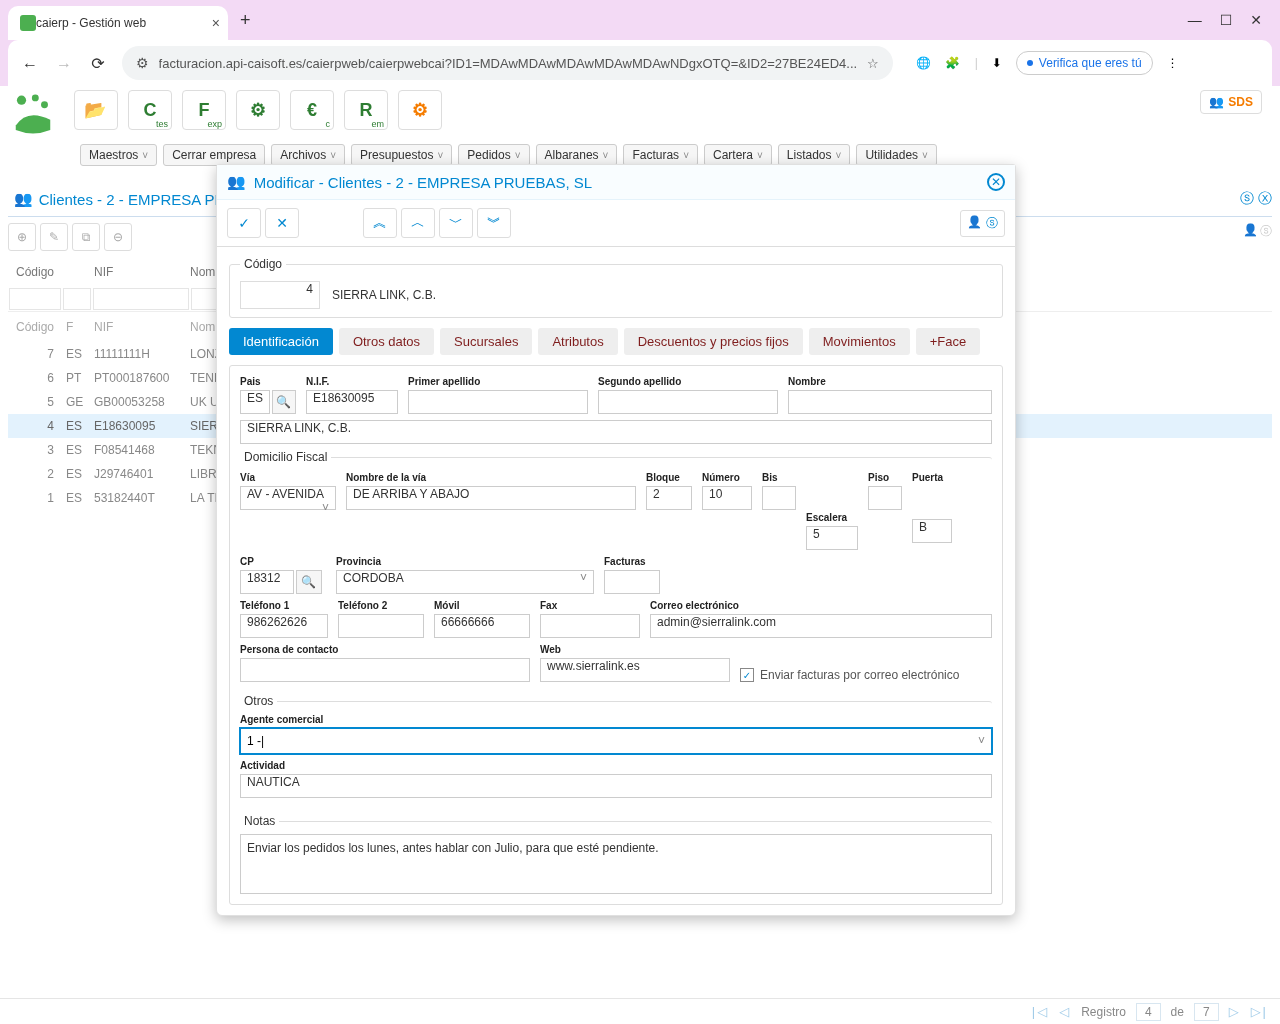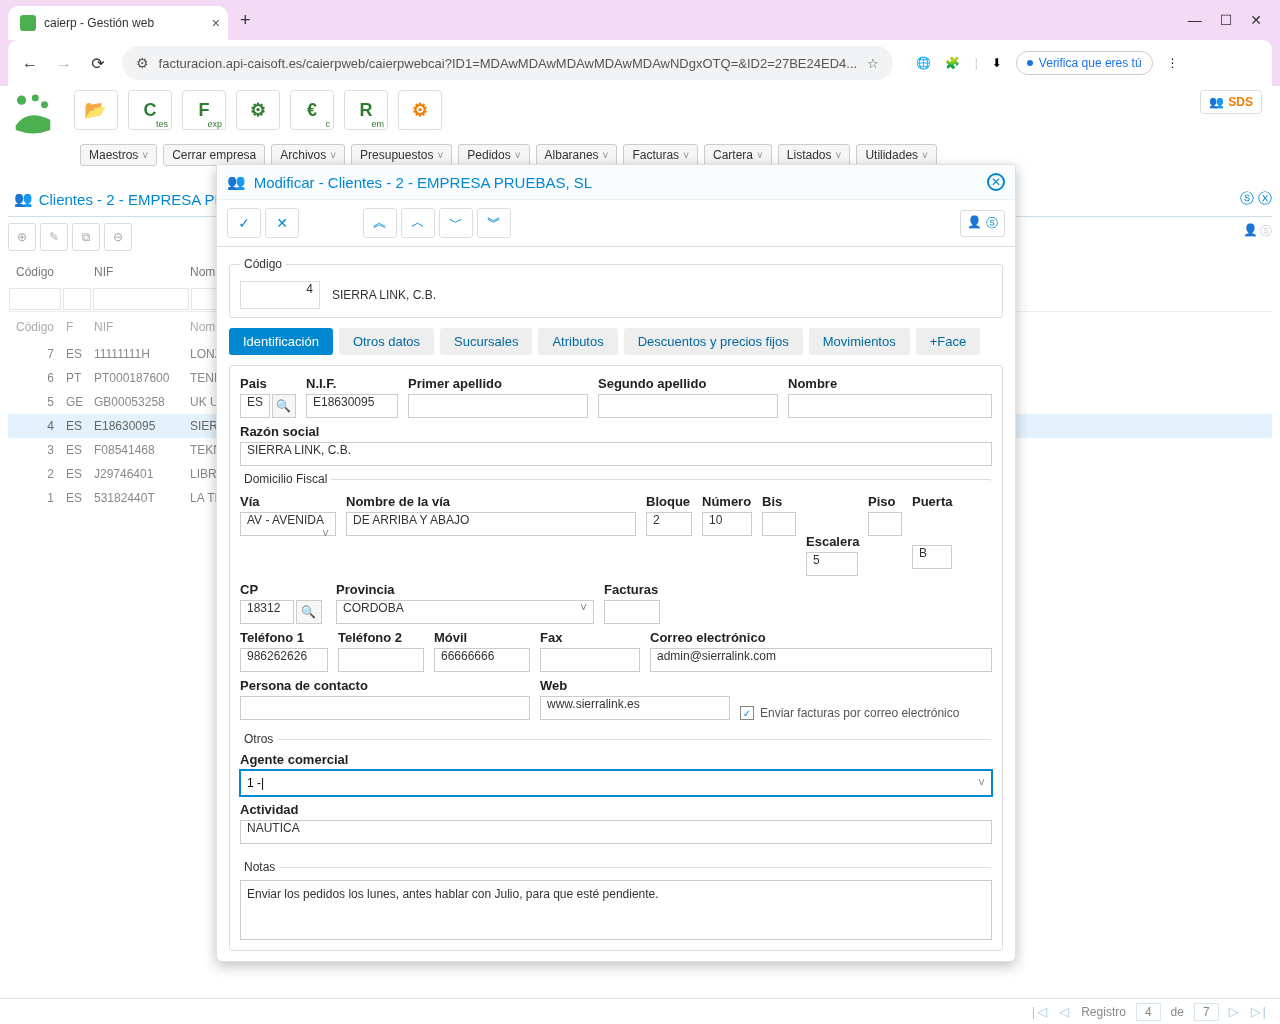--- a/index.html
+++ b/index.html
@@ -1,20 +1,20 @@
 <!DOCTYPE html>
 <html><head>
 <meta charset="utf-8">
 <style>
 * { box-sizing: border-box; margin: 0; padding: 0; font-family: Arial, sans-serif; }
 body { background: #f3daf5; width: 1280px; height: 1024px; overflow: hidden; font-size: 12px; }
 
 
 .browser-titlebar { height: 40px; background: #f3daf5; display: flex; align-items: center; padding: 0 8px; }
-.tab { background: #fff; border-radius: 10px 10px 0 0; height: 34px; margin-top: 6px; padding: 0 30px 0 12px; display: flex; align-items: center; gap: 8px; min-width: 220px; position: relative; }
+.tab { background: #fff; border-radius: 10px 10px 0 0; height: 34px; margin-top: 6px; padding: 0 30px 0 12px; display: flex; align-items: center; min-width: 220px; position: relative; }
 .tab .favicon { width: 16px; height: 16px; background: #4caf50; border-radius: 3px; }
 .tab .title { font-size: 12px; color: #333; }
 .tab .close { position: absolute; right: 8px; font-size: 14px; color: #555; }
 .tab-plus { margin-left: 12px; font-size: 18px; color: #333; }
 .win-controls { margin-left: auto; display: flex; gap: 18px; font-size: 14px; color: #333; padding-right: 10px; }
 
 .browser-toolbar { height: 46px; background: #fff; border-radius: 10px 10px 0 0; margin: 0 8px; display: flex; align-items: center; padding: 0 12px; gap: 14px; }
 .nav-btn { font-size: 16px; color: #333; width: 20px; text-align: center; }
 .url-bar { flex: 0 0 740px; height: 34px; background: #f1f3f4; border-radius: 17px; display: flex; align-items: center; padding: 0 14px; gap: 10px; color: #555; font-size: 13px; }
 .url-security { font-size: 14px; }
@@ -75,28 +75,28 @@
 .dlg-body { padding: 10px 12px; }
 
 fieldset { border: 1px solid #ddd; border-radius: 3px; padding: 10px 10px 8px 10px; margin-bottom: 8px; position: relative; }
 legend { font-size: 12px; color: #333; padding: 0 4px; }
 
 .code-row{display:flex;align-items:center;gap:12px;}
 .code-input{width:80px;height:28px;border:1px solid #ddd;text-align:right;padding-right:6px;color:#333;}
 .code-name{color:#333;font-size:12px;}
 
 .tabs { display: flex; gap: 6px; margin: 10px 0; }
-.tab-btn { background: #eee; color: #0369a1; padding: 6px 14px; font-size: 13px; border-radius: 3px;}
+.tab-btn { background: #eee; color: #7f1d1d; padding: 6px 14px; font-size: 13px; border-radius: 3px;}
 .tab-btn.active { background: #0288d1; color: #fff; }
 
 .form-panel{border:1px solid #ddd;border-radius:3px;padding:10px;}
 
 .row { display: flex; gap: 10px; margin-bottom: 6px; flex-wrap: nowrap;}
 .fld { display: flex; flex-direction: column; gap: 3px; }
-.lbl { font-size: 13px; color: #222; font-weight: bold; }
+.lbl { font-size: 10px; color: #222; font-weight: bold; }
 .inp { height: 24px; border: 1px solid #ccc; padding: 0 6px; font-size: 12px; color: #333; background: #fff; }
 .inp.sel{background:#fff;position:relative;}
 .search-btn{width:26px;height:24px;border:1px solid #ccc;background:#f6f6f6;display:flex;align-items:center;justify-content:center;color:#0288d1;font-size:12px;}
 .inline{display:flex;gap:2px;align-items:flex-end;}
 
 .chk{display:flex;align-items:center;gap:6px;font-size:12px;color:#555;}
 .chk-box{width:14px;height:14px;border:1px solid #888;display:flex;align-items:center;justify-content:center;font-size:10px;color:#0288d1;}
 
 .agent-sel{border:1px solid #0288d1;height:26px;display:flex;align-items:center;padding:0 6px;justify-content:space-between;box-shadow:0 0 0 1px #0288d1;}
 .textarea{border:1px solid #ccc;min-height:60px;padding:6px;font-size:12px;color:#333;width:100%;}
@@ -358,21 +358,20 @@
             <span class="lbl">Segundo apellido</span>
             <div class="inp"></div>
           </div>
           <div class="fld" style="flex:1;">
             <span class="lbl">Nombre</span>
             <div class="inp"></div>
           </div>
         </div>
         <div class="row">
           <div class="fld" style="flex:1;">
-            <span class="lbl">Razón social</span>
             <div class="inp">SIERRA LINK, C.B.</div>
           </div>
         </div>
 
         <fieldset style="border:none;border-top:1px solid #ddd;padding:8px 0 0 0;margin:4px 0 6px 0;">
           <legend>Domicilio Fiscal</legend>
           <div class="row">
             <div class="fld" style="width:96px;">
               <span class="lbl">Vía</span>
               <div class="inp sel"><span>AV - AVENIDA</span><span style="float:right;color:#888;">˅</span></div>

